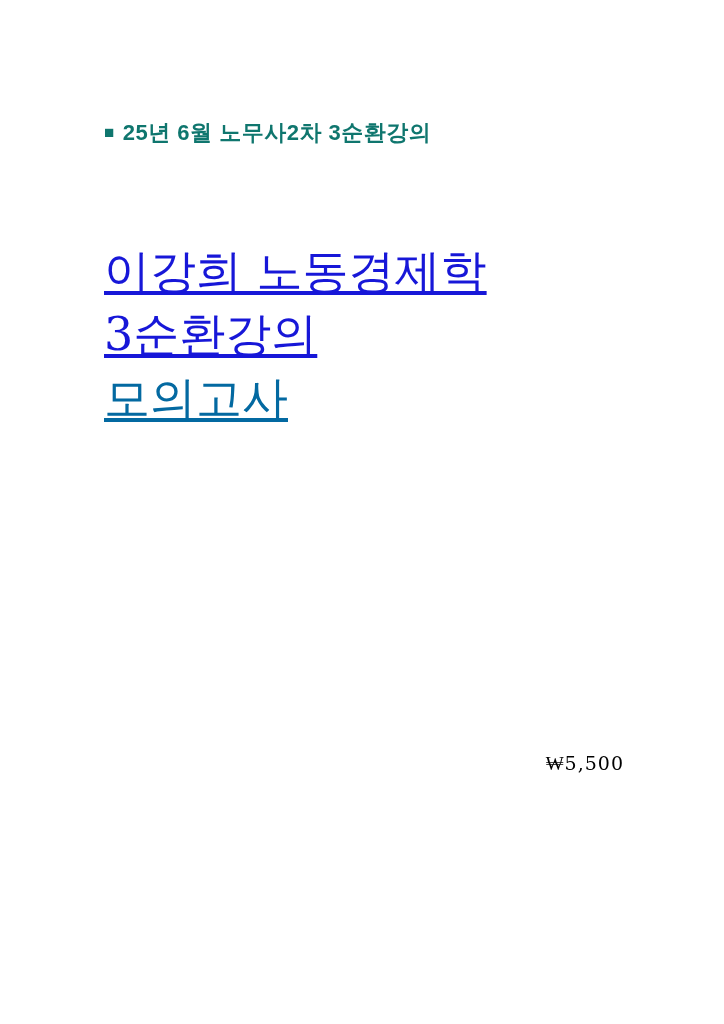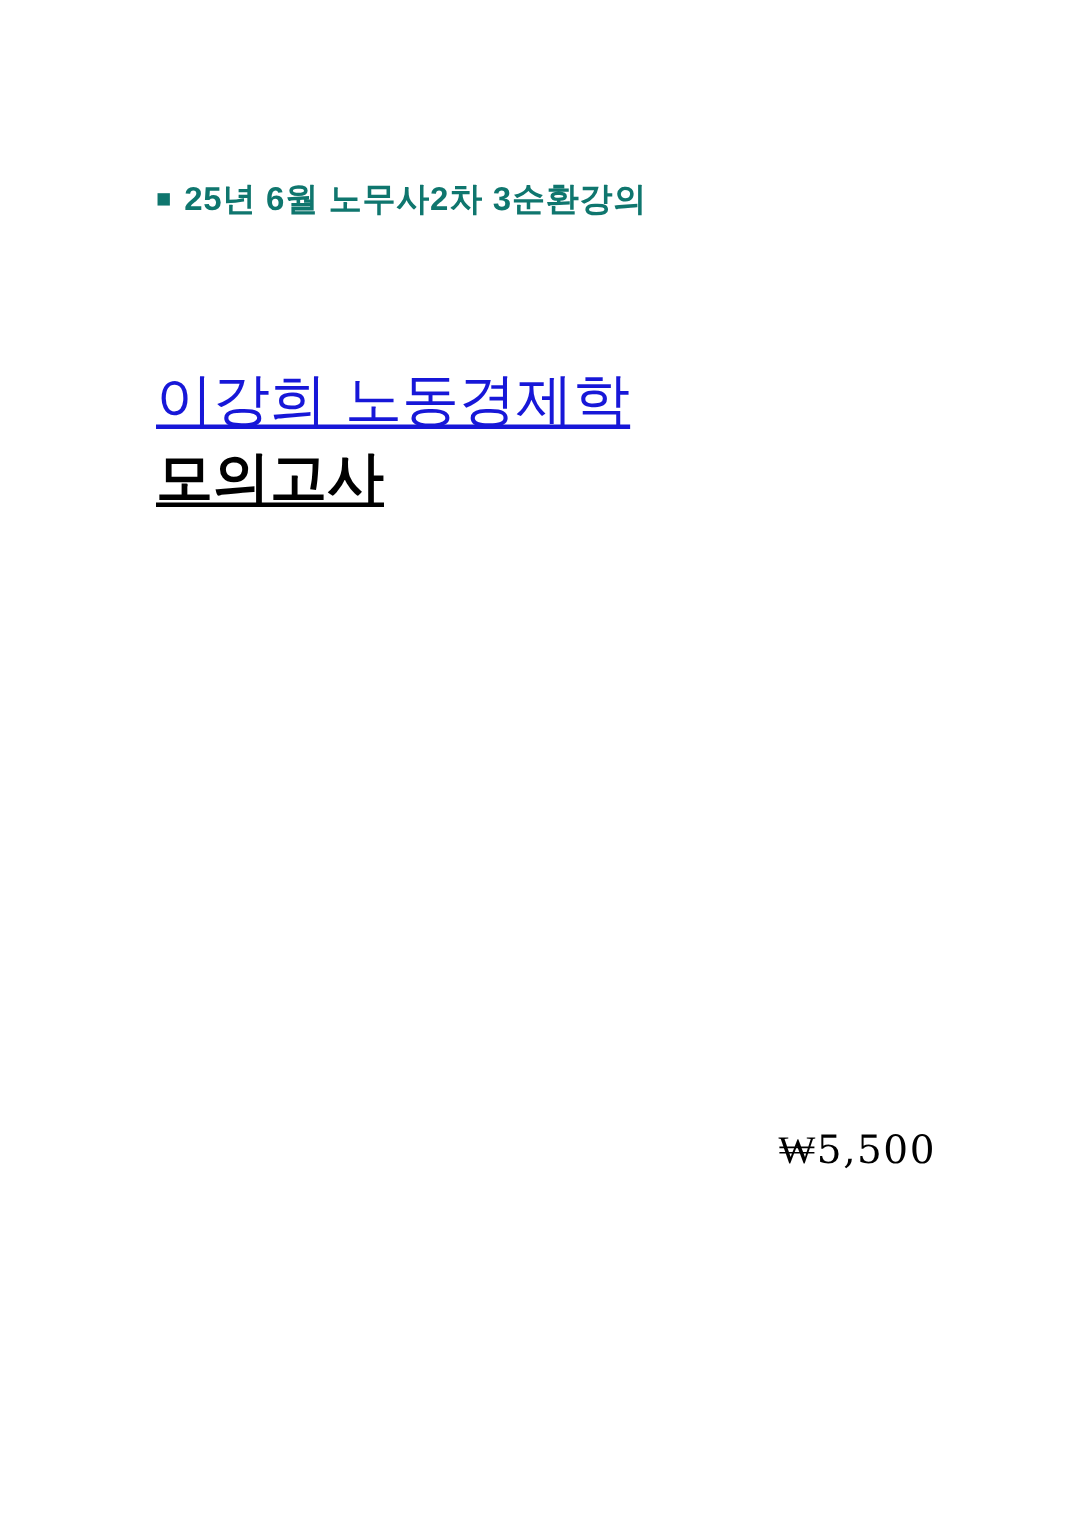--- a/index.html
+++ b/index.html
@@ -38,59 +38,59 @@
     margin-right: 8px;
   }
   .title-block {
     position: absolute;
     left: 104px;
     top: 240px;
     width: 540px;
   }
   .title-line {
     font-family: "DejaVu Serif", serif;
-    font-size: 38px;
+    font-size: 46px;
     line-height: 1.38;
     font-weight: normal;
     white-space: nowrap;
   }
   .title-line span.u {
     text-decoration: underline;
     text-underline-offset: 4px;
   }
   .blue {
     color: #1717d8;
   }
   .black {
-    color: #000000;
-    font-weight: bold;
+    color: #0369a1;
   }
   .price {
     position: absolute;
     left: 0;
     top: 752px;
     width: 724px;
     text-align: right;
     padding-right: 100px;
     box-sizing: border-box;
     font-family: "DejaVu Serif", serif;
-    font-size: 26px;
+    font-size: 19px;
     color: #000000;
     letter-spacing: 1px;
   }
 </style>
 </head>
 <body>
 
 <div class="page">
 
   <div class="kicker">
     <span class="bullet">■</span><span>25년 6월 노무사2차 3순환강의</span>
   </div>
 
   <div class="title-block">
     <div class="title-line blue"><span class="u">이강희 노동경제학</span></div>
+    <div class="title-line blue"><span class="u">3순환강의</span></div>
     <div class="title-line black"><span class="u">모의고사</span></div>
   </div>
 
   <div class="price">₩5,500</div>
 
 </div>
 
 </body></html>

